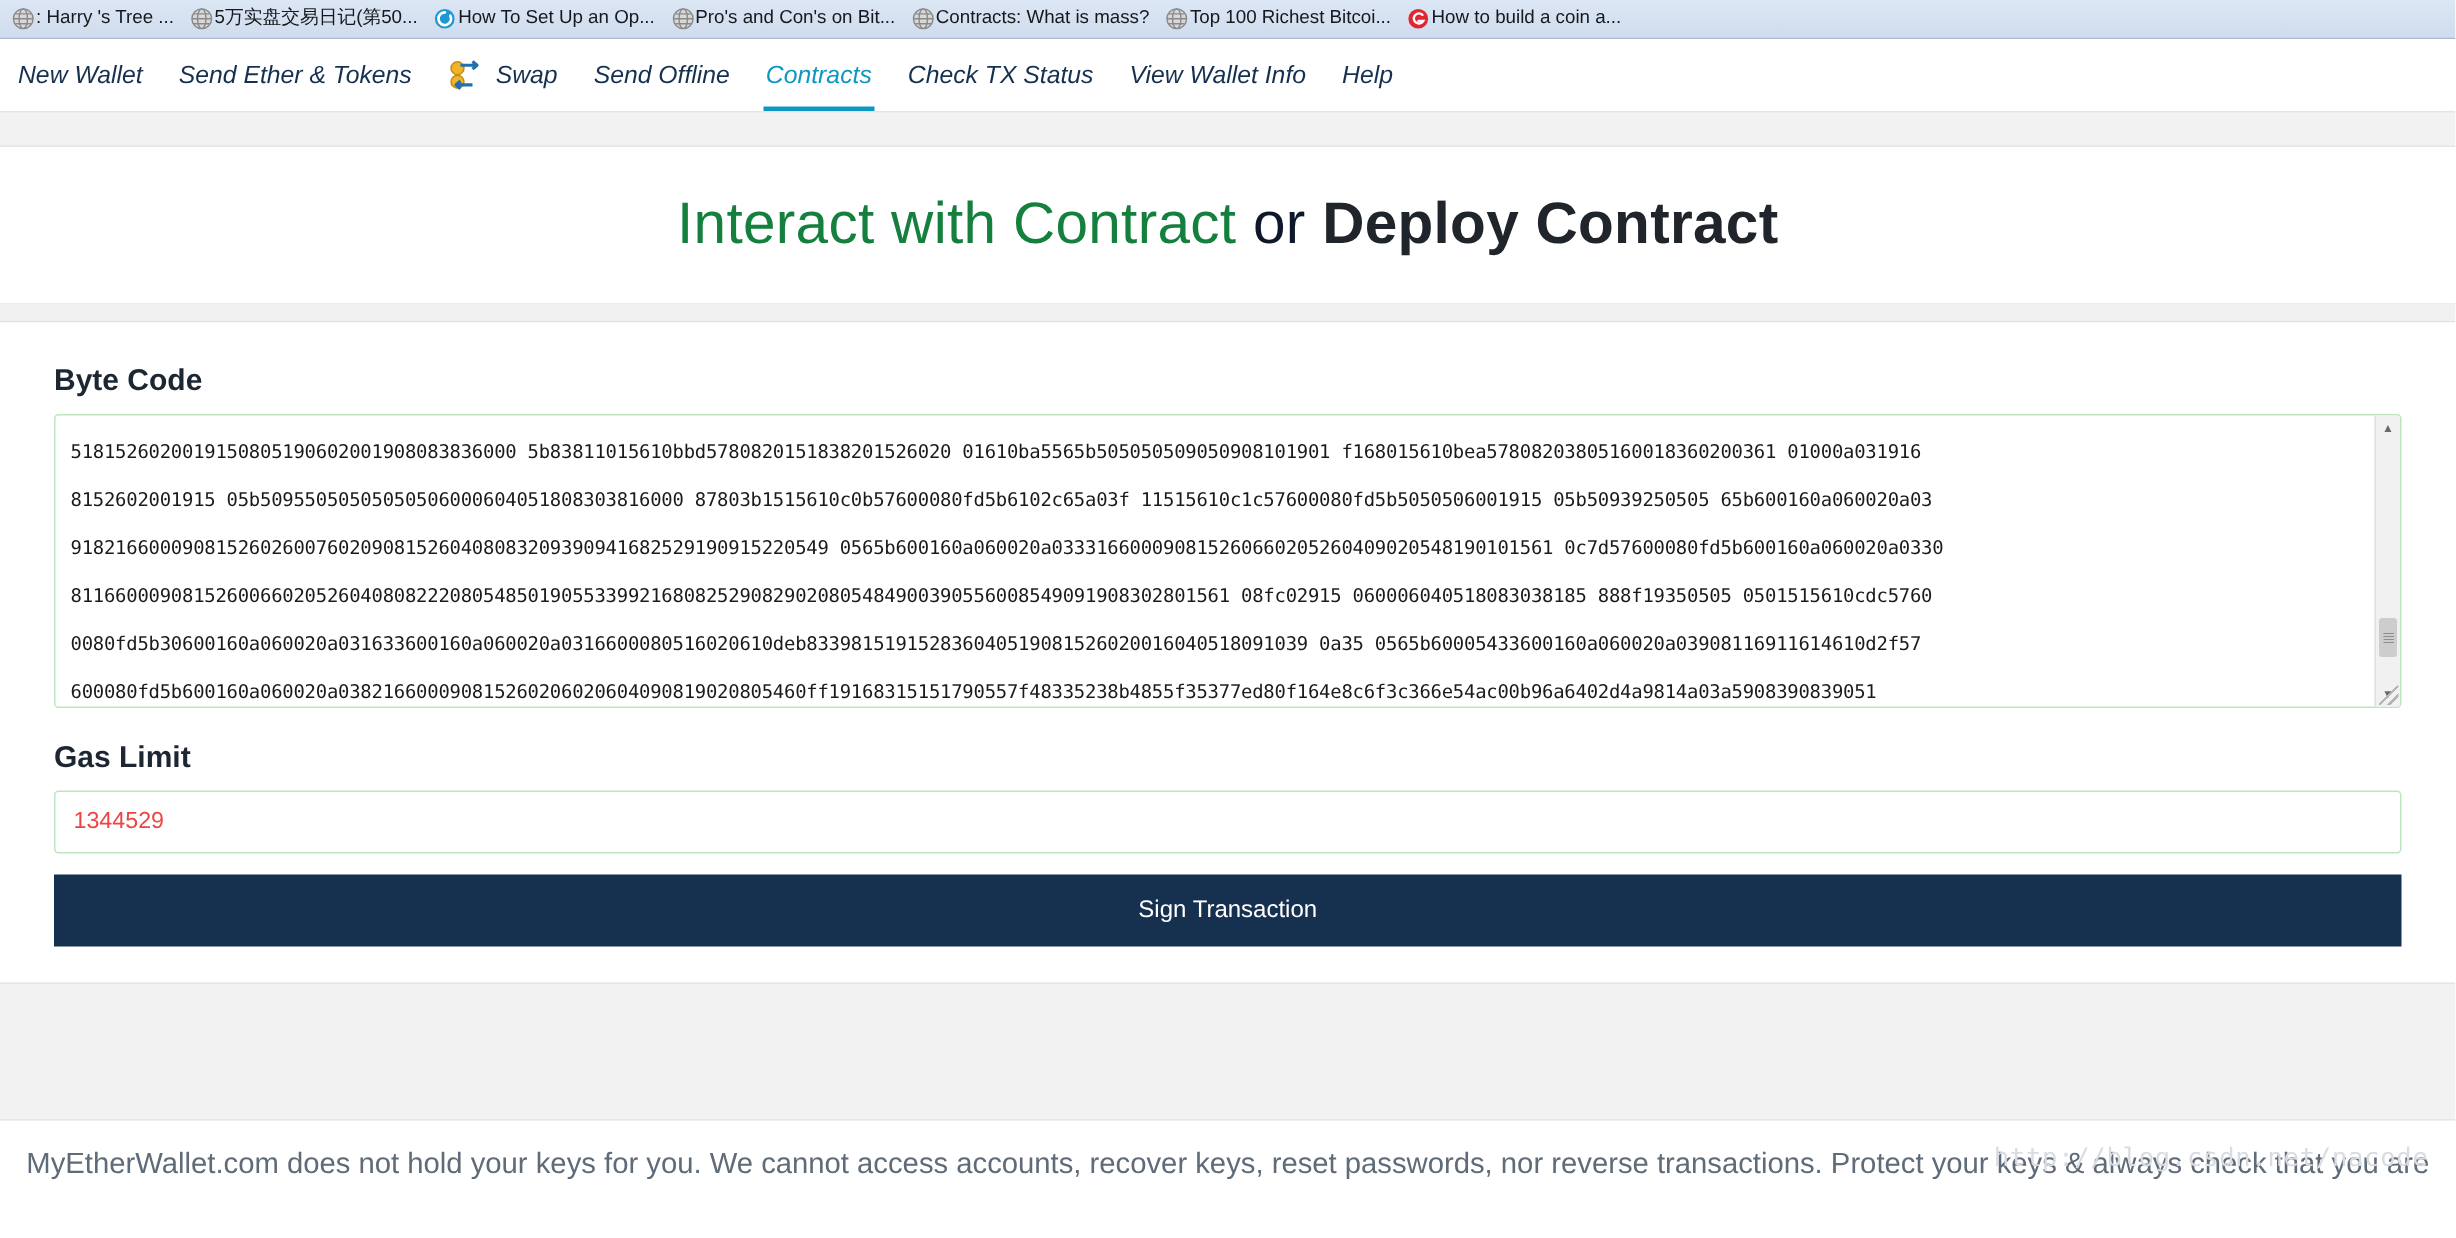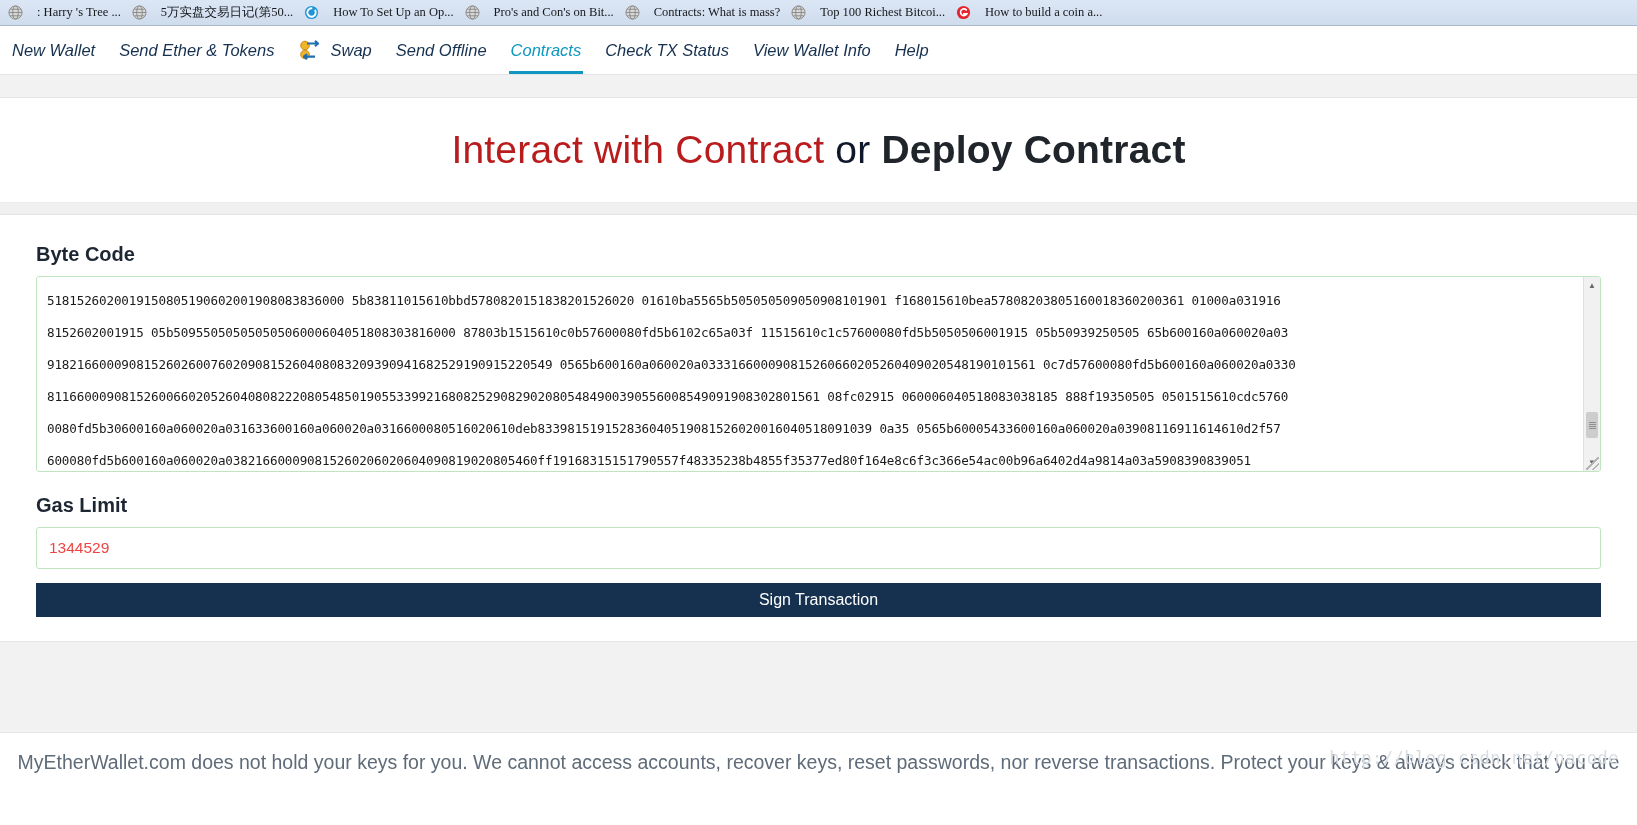--- a/index.html
+++ b/index.html
@@ -17,27 +17,25 @@
     background: linear-gradient(#dce7f5, #cfdced);
     border-bottom: 1px solid #a9b8cc;
     display: flex;
     align-items: center;
     padding: 0 4px;
     overflow: hidden;
     white-space: nowrap;
   }
   .bm {
     display: flex;
-    align-items: center;
-    gap: 14px;
+    gap: 1px;
     padding: 1px 7px 1px 4px;
     font-size: 12.5px;
     color: #15181c;
     flex: 0 0 auto;
-    font-family: Liberation Serif, serif;
   }
   .bm-label { line-height: 1; }
   .favicon { width: 15px; height: 15px; flex: 0 0 auto; display:block; }
 
   
   .site-nav {
     height: 48px;
     background: #ffffff;
     display: flex;
     align-items: stretch;
@@ -84,21 +82,21 @@
     justify-content: center;
     border-bottom: 1px solid #ececec;
   }
   .title-band h1 {
     margin: 0;
     font-size: 39px;
     font-weight: 400;
     color: #2f2f2f;
     letter-spacing: 0.2px;
   }
-  .title-band .t-link { color: #b91c1c; font-weight: 400; cursor: pointer; }
+  .title-band .t-link { color: #15803d; font-weight: 400; cursor: pointer; }
   .title-band .t-or   { color: #0f172a; font-weight: 400; }
   .title-band .t-bold { color: #20252b; font-weight: 700; }
 
   
   .title-strip {
     height: 12px;
     background: #f0f0f0;
     border-bottom: 1px solid #e4e4e4;
   }
 
@@ -185,21 +183,21 @@
     padding: 0 12px;
     font-size: 15.5px;
     color: #ef4444;
     font-family: "Liberation Sans", sans-serif;
     outline: none;
     background: #fff;
   }
   .sign-btn {
     width: 100%;
     margin-top: 14px;
-    height: 34px;
+    height: 48px;
     background: #16304f;
     border: none;
     color: #ffffff;
     font-size: 16px;
     font-family: "Liberation Sans", sans-serif;
     cursor: pointer;
     display: flex;
     align-items: center;
     justify-content: center;
   }

